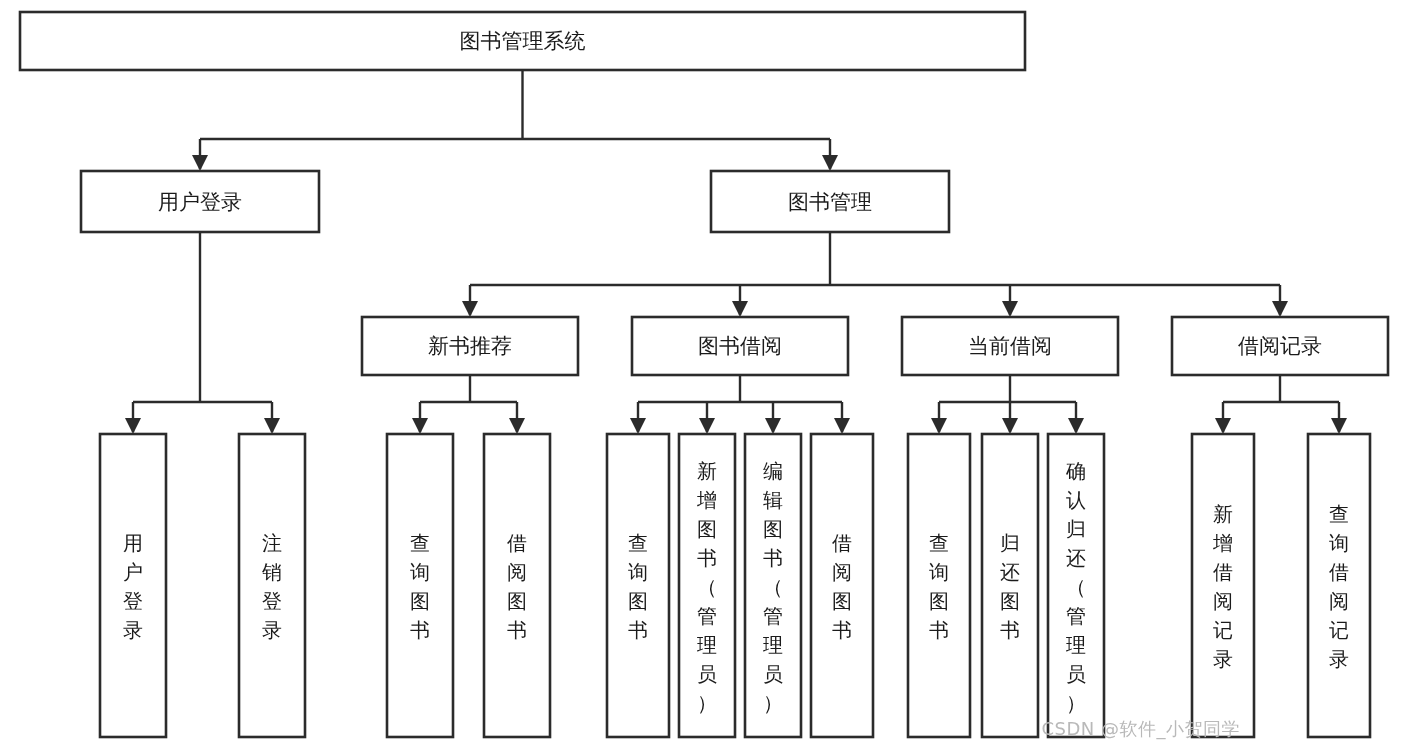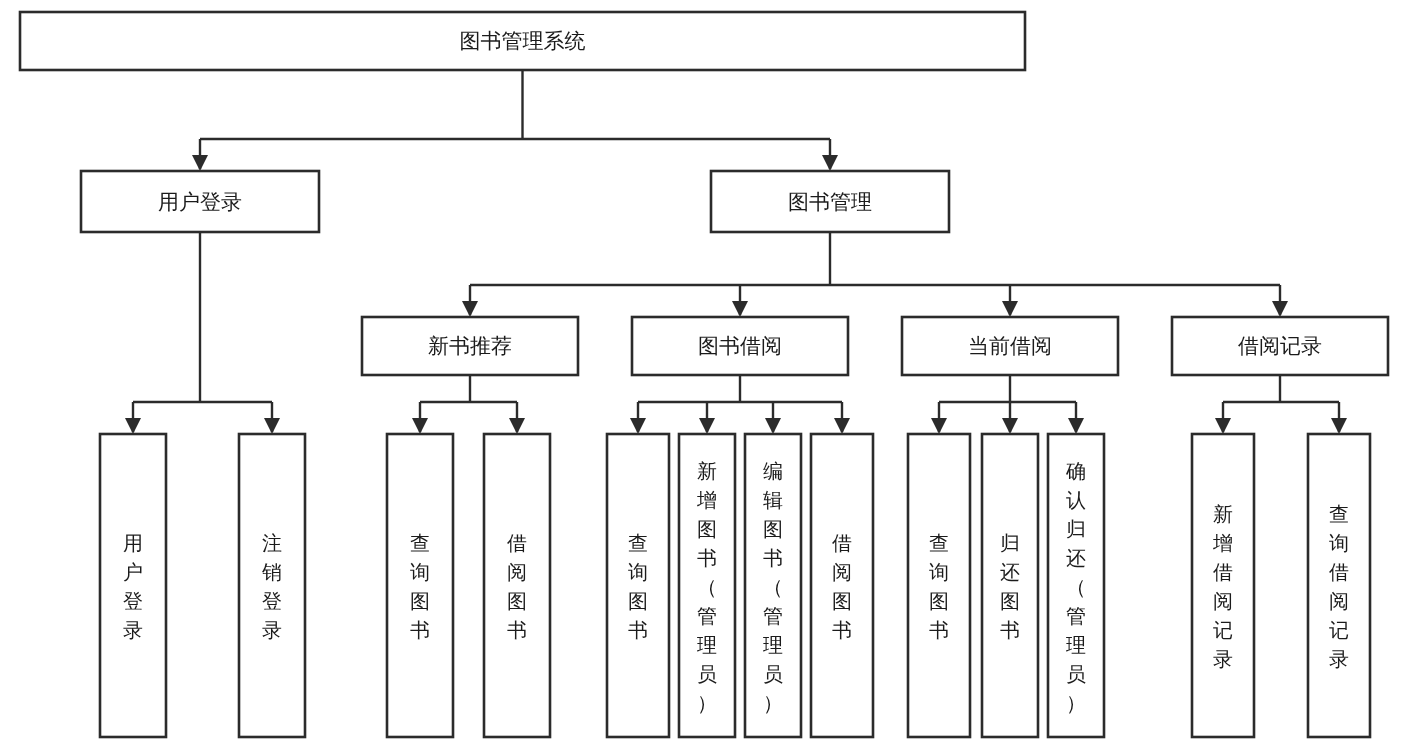--- a/index.html
+++ b/index.html
@@ -215,13 +215,14 @@
         <g>
           <rect x="1192" y="434" width="62" height="303" class="node-rect" rx="0"></rect>
           <text x="1223" y="521.12" class="node-label-v"><tspan x="1223" dy="0">新</tspan><tspan x="1223" dy="29">增</tspan><tspan x="1223" dy="29">借</tspan><tspan x="1223" dy="29">阅</tspan><tspan x="1223" dy="29">记</tspan><tspan x="1223" dy="29">录</tspan></text>
         </g>
         <g>
           <rect x="1308" y="434" width="62" height="303" class="node-rect" rx="0"></rect>
           <text x="1339" y="521.12" class="node-label-v"><tspan x="1339" dy="0">查</tspan><tspan x="1339" dy="29">询</tspan><tspan x="1339" dy="29">借</tspan><tspan x="1339" dy="29">阅</tspan><tspan x="1339" dy="29">记</tspan><tspan x="1339" dy="29">录</tspan></text>
         </g>
       </g>
   </svg>
+  <div class="watermark">CSDN @软件_小贺同学</div>
 </div>
 
 </body></html>

